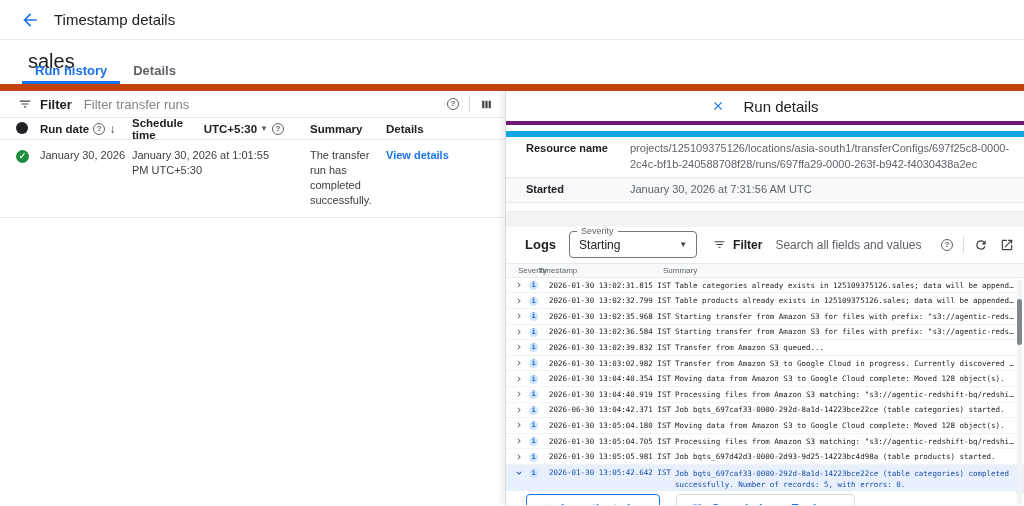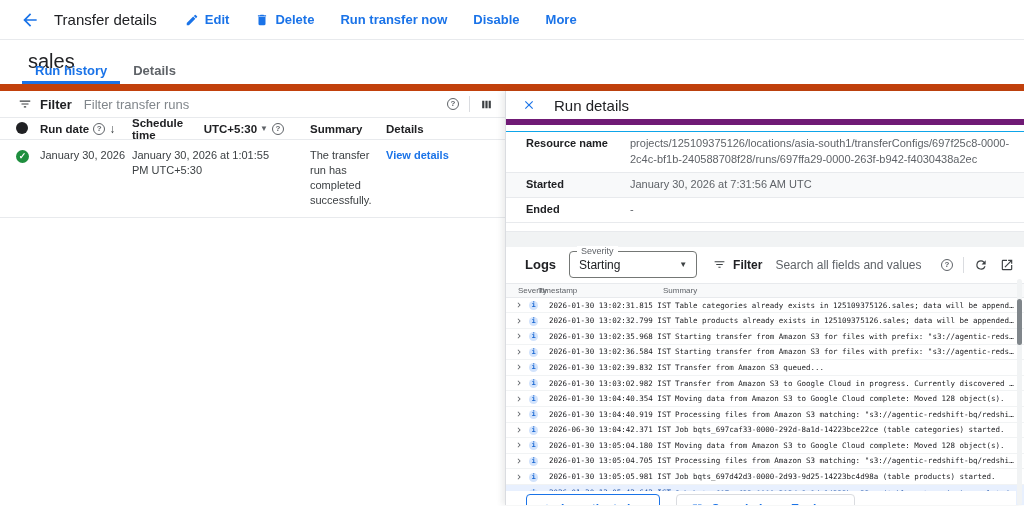--- a/index.html
+++ b/index.html
@@ -44,25 +44,25 @@
   .col-summary { width:76px; flex:none; }
   .col-details { flex:1; }
   .rh-row .col-rundate, .rh-row .col-schedule { display:block; }
   .dot-black { width:12px; height:12px; border-radius:50%; background:#202124; display:inline-block; }
   .check-green { width:13px; height:13px; border-radius:50%; background:#1e8e3e; color:#fff; font-size:9px; line-height:13px; text-align:center; display:inline-block; font-weight:bold; }
   .sort-arrow { font-size:12px; color:#3c4043; }
   .tz-caret { font-size:8px; color:#5f6368; }
   .link { color:#1a73e8; font-weight:bold; cursor:pointer; }
 
   
-  .sheet-header { height:34px; display:flex; align-items:center; padding:0 16px; border-bottom:6px solid #701a75; }
+  .sheet-header { height:34px; display:flex; align-items:center; padding:0 16px; border-bottom:4px solid #701a75;justify-content:center; }
   .sheet-title { font-size:15px; color:#202124; margin-left:18px; }
   .close-btn { width:14px; height:14px; cursor:pointer; }
 
-  .kv { margin-top:6px; border-top:1px solid #0ea5e9; }
+  .kv { margin-top:6px; border-top:6px solid #0ea5e9; }
   .kv-row { display:flex; border-bottom:1px solid #e8eaed; font-size:11px; padding:4px 12px 4px 20px; line-height:1.45; }
   .kv-row.shade { background:#f8f9fa; }
   .kv-label { width:104px; flex:none; font-weight:bold; color:#202124; }
   .kv-value { flex:1; color:#5f6368; word-break:break-all; }
 
   .gray-band { height:16px; background:#f1f3f4; border-top:1px solid #e8eaed; margin-top:8px; }
 
   .logs-toolbar { height:36px; display:flex; align-items:center; padding:0 10px 0 19px; background:#fff; }
   .logs-label { font-size:13px; font-weight:bold; color:#202124; }
   .sev-select { position:relative; width:128px; height:27px; border:1px solid #747775; border-radius:4px; margin-left:13px; display:flex; align-items:center; padding:0 9px; font-size:12px; color:#202124; cursor:pointer; }
@@ -99,42 +99,21 @@
 </style>
 </head>
 <body>
 
 <div class="topbar">
   <span class="back-btn">
     <svg width="20" height="20" viewBox="0 0 24 24">
         <path d="M20 11H7.8l5.6-5.6L12 4l-8 8 8 8 1.4-1.4L7.8 13H20v-2z" fill="#1a73e8"></path>
       </svg>
   </span>
-  <span class="topbar-title">Transfer details</span>
-  <div class="topbar-actions">
-    <span class="action-btn">
-      <span>
-          <svg width="14" height="14" viewBox="0 0 24 24">
-            <path d="M3 17.25V21h3.75L17.8 9.94l-3.75-3.75L3 17.25zM20.7 7.04c.39-.39.39-1.02 0-1.41l-2.34-2.34a.996.996 0 0 0-1.41 0l-1.83 1.83 3.75 3.75 1.83-1.83z" fill="#1a73e8"></path>
-          </svg>
-        </span>
-      <span>Edit</span>
-    </span>
-    <span class="action-btn">
-      <span>
-          <svg width="14" height="14" viewBox="0 0 24 24">
-            <path d="M6 19c0 1.1.9 2 2 2h8c1.1 0 2-.9 2-2V7H6v12zM19 4h-3.5l-1-1h-5l-1 1H5v2h14V4z" fill="#1a73e8"></path>
-          </svg>
-        </span>
-      <span>Delete</span>
-    </span>
-    <span class="action-btn">Run transfer now</span>
-    <span class="action-btn">Disable</span>
-    <span class="action-btn">More</span>
-  </div>
+  <span class="topbar-title">Timestamp details</span>
 </div>
 
 <div class="page-title">sales</div>
 <div class="tabs">
   <span class="tab active">Run history</span>
   <span class="tab">Details</span>
 </div>
 
 <div class="content">
 
@@ -196,24 +175,20 @@
 
     <div class="kv">
       <div class="kv-row">
         <span class="kv-label">Resource name</span>
         <span class="kv-value">projects/125109375126/locations/asia-south1/transferConfigs/697f25c8-0000-2c4c-bf1b-240588708f28/runs/697ffa29-0000-263f-b942-f4030438a2ec</span>
       </div>
       <div class="kv-row shade">
         <span class="kv-label">Started</span>
         <span class="kv-value">January 30, 2026 at 7:31:56 AM UTC</span>
       </div>
-      <div class="kv-row">
-        <span class="kv-label">Ended</span>
-        <span class="kv-value">-</span>
-      </div>
     </div>
 
     <div class="gray-band"></div>
 
     <div class="logs-toolbar">
       <span class="logs-label">Logs</span>
       <span class="sev-select">
         <span class="sev-float">Severity</span>
         <span>Starting</span>
         <span class="sev-caret">▼</span>

